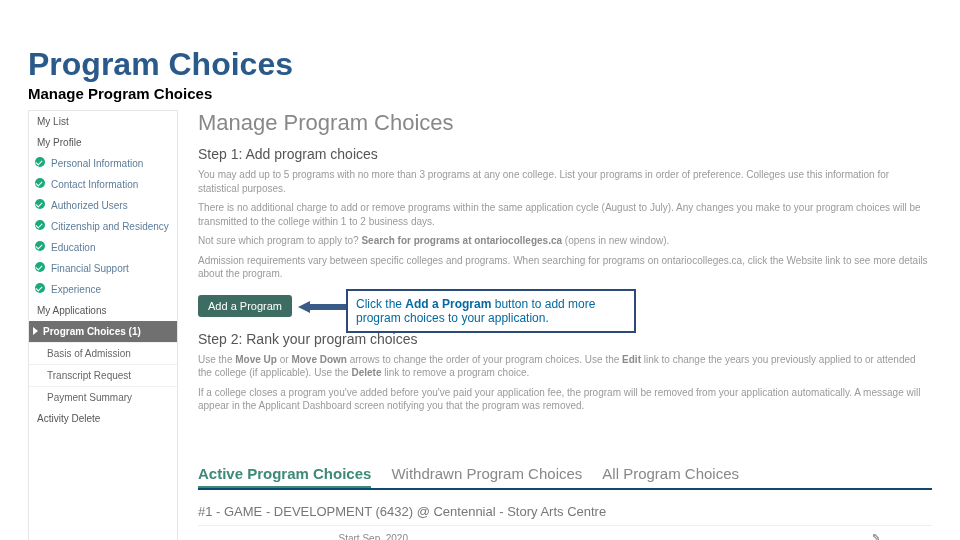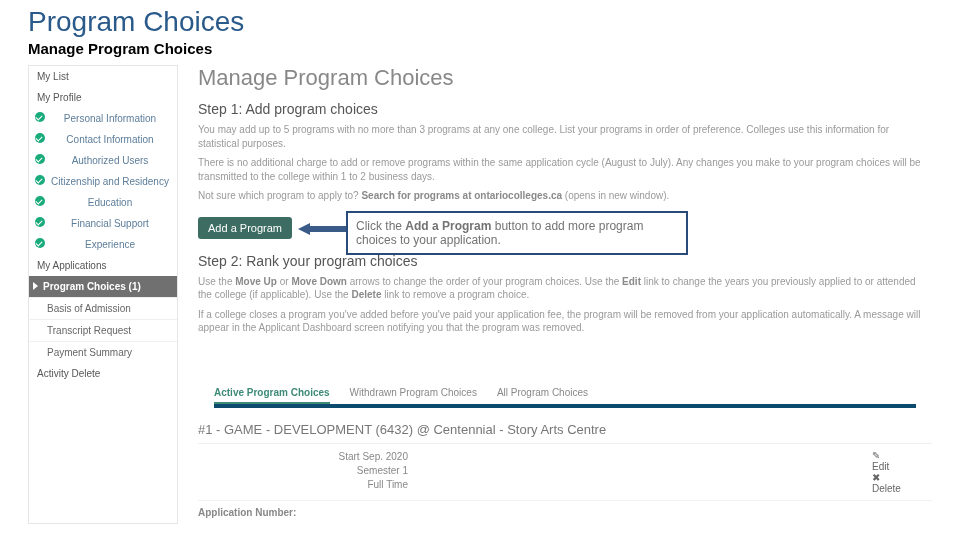--- a/index.html
+++ b/index.html
@@ -1,22 +1,22 @@
 <!DOCTYPE html>
 <html><head>
 <meta charset="utf-8">
 <style>
   * { box-sizing: border-box; margin: 0; padding: 0; }
   body { font-family: Arial, Helvetica, sans-serif; width: 960px; height: 540px; background: #fff; color: #333; font-size: 11px; }
-  .page-title { color: #2a5a8a; font-size: 28px; font-weight: 400; font-family: "Trebuchet MS", sans-serif; padding: 6px 0 0 28px; }
+  .page-title { color: #2a5a8a; font-size: 32px; font-weight: 700; font-family: "Trebuchet MS", sans-serif; padding: 6px 0 0 28px; margin-top: 40px; }
   .subtitle { color: #000; font-size: 15px; font-weight: 700; padding: 2px 0 8px 28px; }
   .app { display: flex; padding: 0 28px; }
   .sidebar { width: 150px; flex-shrink: 0; background: #fff; border: 1px solid #e6e6e6; }
   .sidebar .nav-item { padding: 5px 8px; color: #555; font-size: 10px; cursor: pointer; }
-  .sidebar .nav-item.check { position: relative; padding-left: 22px; color: #5c7d9a; text-align: center; }
+  .sidebar .nav-item.check { position: relative; padding-left: 22px; color: #5c7d9a; }
   .sidebar .nav-item.check::before {
     content: ""; position: absolute; left: 6px; top: 4px; width: 10px; height: 10px;
     border-radius: 50%; background: #1aab7c;
   }
   .sidebar .nav-item.check::after {
     content: ""; position: absolute; left: 8px; top: 6px; width: 3px; height: 5px;
     border: solid #fff; border-width: 0 1.5px 1.5px 0; transform: rotate(45deg);
   }
   .sidebar .nav-item.app-id { background: #3b3b3b; color: #fff; font-size: 9px; padding: 4px 8px; }
   .sidebar .nav-item.active { background: #707070; color: #fff; font-weight: 700; padding-left: 14px; position: relative; }
@@ -29,23 +29,23 @@
   .h1 { color: #888; font-size: 22px; font-weight: 400; margin-bottom: 10px; }
   .step { color: #555; font-size: 14px; margin: 8px 0 6px; }
   .para { color: #9a9a9a; font-size: 10px; line-height: 1.35; margin-bottom: 6px; }
   .para b { color: #8a8a8a; }
   .btn { display: inline-block; background: #3d6d62; color: #fff; font-size: 11px; padding: 5px 10px; border-radius: 3px; border: none; cursor: pointer; margin: 8px 0 14px; }
   .callout-wrap { position: relative; display: inline-block; }
   .arrow { position: absolute; top: 14px; left: 100px; width: 48px; height: 10px; }
   .arrow::before { content: ""; position: absolute; left: 0; top: 0; width: 0; height: 0;
     border-top: 6px solid transparent; border-bottom: 6px solid transparent; border-right: 12px solid #3a5a88; }
   .arrow::after { content: ""; position: absolute; left: 10px; top: 3px; width: 38px; height: 6px; background: #3a5a88; }
-  .callout { position: absolute; top: 2px; left: 148px; width: 342px; border: 2px solid #2a4a7a; background: #fff; padding: 6px 8px; font-size: 12px; color: #737373; z-index: 5; }
+  .callout { position: absolute; top: 2px; left: 148px; width: 290px; border: 2px solid #2a4a7a; background: #fff; padding: 6px 8px; font-size: 12px; color: #0369a1; z-index: 5; }
   .callout b { font-weight: 700; }
-  .tabs { display: flex; gap: 20px; border-bottom: 4px solid #0c4a6e; margin: 52px 16px 8px; font-size: 10px; }
+  .tabs { display: flex; gap: 20px; border-bottom: 2px solid #0c4a6e; margin: 52px 0 8px; font-size: 15px; }
   .tab { padding: 0 0 4px; color: #888; cursor: pointer; }
   .tab.active { color: #3d8a78; border-bottom: 2px solid #3d8a78; font-weight: 600; }
   .choice-title { color: #777; font-size: 13px; padding: 6px 0; border-bottom: 1px solid #eee; }
   .choice-row { display: flex; padding: 6px 0; border-bottom: 1px solid #f2f2f2; }
   .choice-labels { width: 220px; text-align: right; padding-right: 10px; color: #888; font-size: 10px; line-height: 1.4; }
   .choice-values { flex: 1; color: #888; font-size: 10px; line-height: 1.4; }
   .choice-actions { width: 60px; font-size: 10px; color: #666; }
   .choice-actions span { display: block; cursor: pointer; }
   .choice-actions .ico { display: inline-block; width: 10px; }
   .kv { margin: 6px 0; }
@@ -77,20 +77,21 @@
   </div>
 
   <div class="main">
     <div class="h1">Manage Program Choices</div>
     <div class="step">Step 1: Add program choices</div>
     <div class="para">You may add up to 5 programs with no more than 3 programs at any one college. List your programs in order of preference. Colleges use this information for statistical purposes.</div>
     <div class="para">There is no additional charge to add or remove programs within the same application cycle (August to July). Any changes you make to your program choices will be transmitted to the college within 1 to 2 business days.</div>
     <div class="para">
       <span>Not sure which program to apply to? </span><b>Search for programs at ontariocolleges.ca</b><span> (opens in new window).</span>
     </div>
+    <div class="para">Admission requirements vary between specific colleges and programs. When searching for programs on ontariocolleges.ca, click the Website link to see more details about the program.</div>
 
     <div class="callout-wrap">
       <button class="btn">Add a Program</button>
       <div class="arrow"></div>
       <div class="callout">
         <span>Click the </span><b>Add a Program</b><span> button to add more program choices to your application.</span>
       </div>
     </div>
 
     <div class="step" style="margin-top:0">Step 2: Rank your program choices</div>

